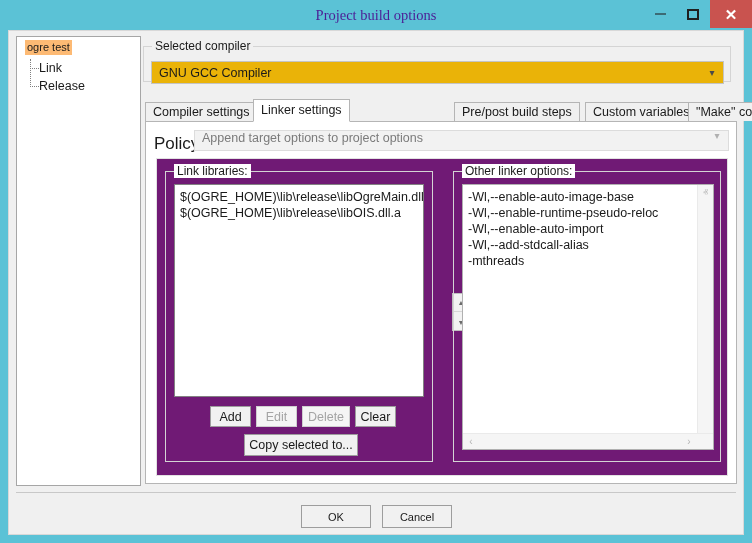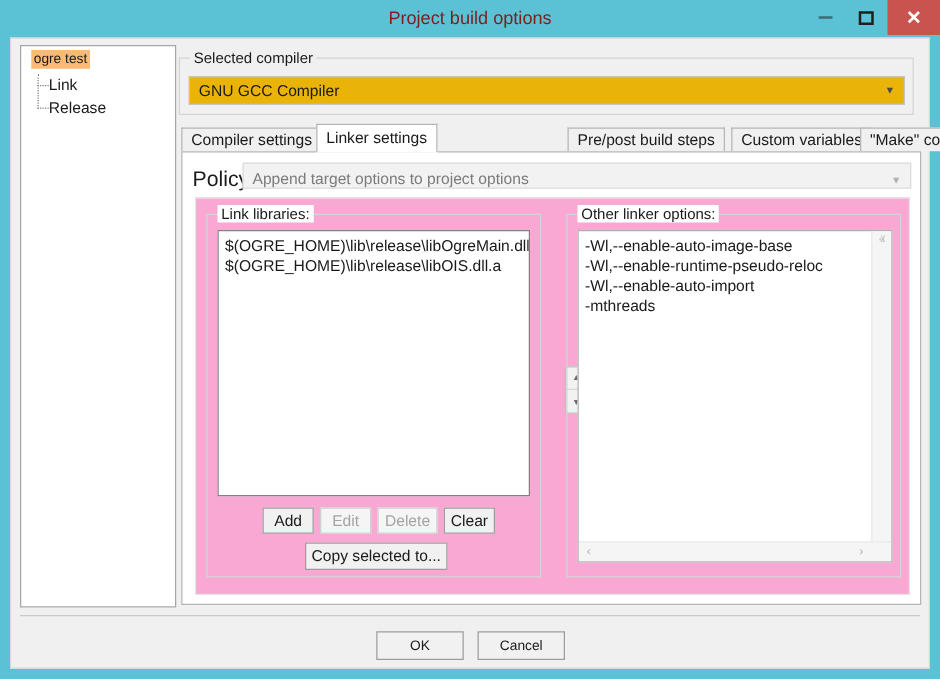--- a/index.html
+++ b/index.html
@@ -22,21 +22,22 @@
   #titlebar {
     position: absolute; left: 0; top: 0;
     width: 752px; height: 30px;
   }
   #title-text {
     position: absolute; left: 0; top: 0;
     width: 752px; height: 30px;
     line-height: 30px;
     text-align: center;
     font-size: 14.5px;
-    color: #7f1d1d;
+    color: #4c1d95;
+    font-family: Liberation Serif, serif;
   }
   .wbtn {
     position: absolute; top: 0;
     height: 28px;
     display: flex; align-items: center; justify-content: center;
   }
   #btn-min { left: 645px; width: 30px; }
   #btn-max { left: 678px; width: 30px; }
   #btn-close {
     left: 710px; width: 42px; height: 28px;
@@ -120,21 +121,21 @@
     background: #f0f0f0;
     padding: 0 3px;
     font-size: 12px;
     color: #1a1a1a;
     white-space: nowrap;
   }
 
   
   #gb-compiler {
     left: 0px; top: 10px;
-    width: 588px; height: 46px;
+    width: 588px; height: 36px;
   }
   #compiler-combo {
     position: absolute;
     left: 7px; top: 14px;
     width: 573px; height: 23px;
     background: #eab308;
     border: 1px solid #c4c4c4;
     display: flex; align-items: center;
   }
   #compiler-combo .cb-text {
@@ -192,38 +193,38 @@
     position: absolute;
     left: 8px; top: 12px;
     font-size: 17px;
   }
   #policy-combo {
     position: absolute;
     left: 48px; top: 8px;
     width: 535px; height: 21px;
     background: #f2f2f2;
     border: 1px solid #dcdcdc;
-    display: flex; align-items: flex-end;
+    display: flex; align-items: flex-start;
   }
   #policy-combo .cb-text {
     flex: 1;
     padding-left: 7px;
     font-size: 12.5px;
     color: #7b7b7b;
     white-space: nowrap;
     overflow: hidden;
   }
 
   
   #inner-frame {
     position: absolute;
     left: 10px; top: 36px;
     width: 572px; height: 318px;
     border: 1px solid #e2e2e2;
-    background: #f9a8d4;
+    background: #701a75;
   }
 
   
   #gb-linklib {
     left: 8px; top: 12px;
     width: 268px; height: 291px;
     border: 1px solid #d4d4d4;
   }
   #gb-linklib > .gb-label, #gb-other > .gb-label { background: #ffffff; }
   #linklib-list {
@@ -441,20 +442,21 @@
           </div>
 
           <div class="groupbox" id="gb-other">
             <span class="gb-label">Other linker options:</span>
 
             <div id="other-box">
               <div id="other-text">
                 <div class="opt-row">-Wl,--enable-auto-image-base</div>
                 <div class="opt-row">-Wl,--enable-runtime-pseudo-reloc</div>
                 <div class="opt-row">-Wl,--enable-auto-import</div>
+                <div class="opt-row">-Wl,--add-stdcall-alias</div>
                 <div class="opt-row">-mthreads</div>
               </div>
 
               <div id="vscroll">
                 <div class="sb-arrow" id="vs-up">ⱏ</div>
                 <div id="vs-thumb"></div>
                 <div class="sb-arrow" id="vs-down">ⱟ</div>
               </div>
 
               <div id="hscroll">

